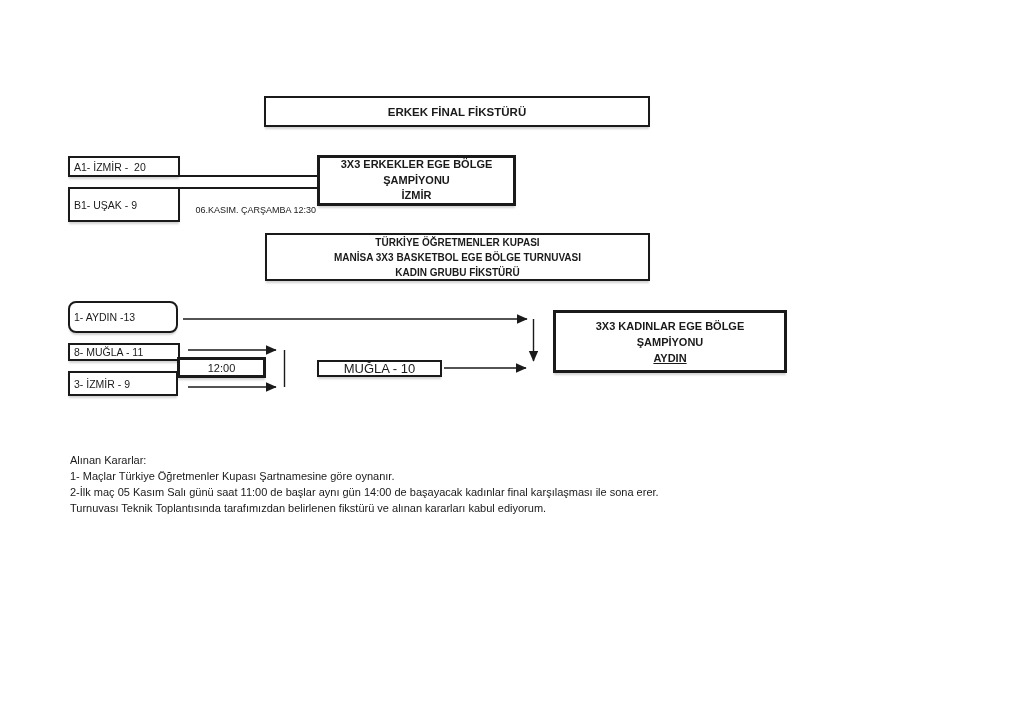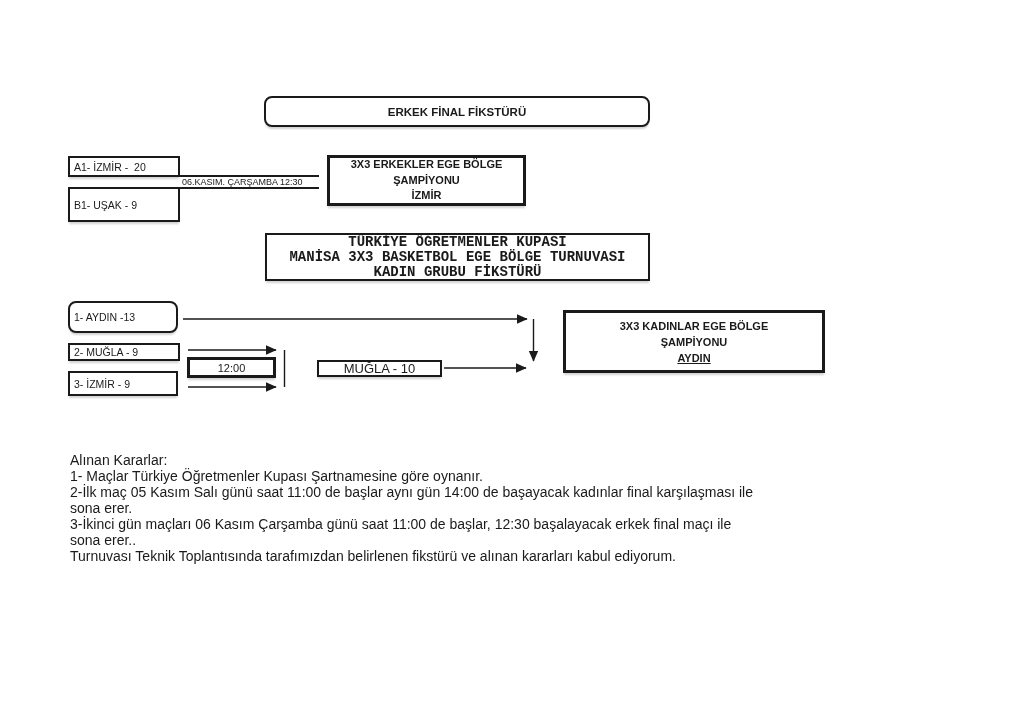--- a/index.html
+++ b/index.html
@@ -7,29 +7,29 @@
     position:relative;width:1024px;height:723px;background:#ffffff;
     font-family:"Liberation Sans",sans-serif;color:#1a1a1a;overflow:hidden;
     margin:0 auto;
   }
   .abs{position:absolute;box-sizing:border-box;}
   .box{
     background:#ffffff;border:2px solid #1a1a1a;
     box-shadow:0 3px 2px -1px rgba(0,0,0,0.18);
     z-index:2;
   }
-  .box.thick{border-width:3px;margin-left:10px;}
+  .box.thick{border-width:3px;}
   .center{display:flex;align-items:center;justify-content:center;text-align:center;}
   .bold{font-weight:bold;}
   .team-label{white-space:pre;font-size:10.5px;display:flex;align-items:center;padding-left:4px;}
   .stackline{display:block;}
   .underline{text-decoration:underline;}
   svg.wires{position:absolute;left:0;top:0;z-index:1;}
-  .datelabel{font-size:9px;z-index:3;display:flex;align-items:center;justify-content:flex-start;}
-  .notes{font-size:14px;line-height:16px;}
+  .datelabel{font-size:9px;z-index:3;display:flex;align-items:center;justify-content:flex-end;margin-top:28px;}
+  .notes{font-size:11px;line-height:16px;}
 </style>
 </head>
 <body>
 
 <div class="page">
 
   <svg class="wires" width="1024" height="723" viewBox="0 0 1024 723">
     <defs>
       <marker id="arr" markerWidth="9" markerHeight="8" refX="7.5" refY="3.5" orient="auto">
         <path d="M0,0 L8,3.5 L0,7 Z" fill="#1a1a1a"></path>
@@ -42,21 +42,21 @@
     <line x1="183" y1="319" x2="527" y2="319" stroke="#1a1a1a" stroke-width="1.4" marker-end="url(#arr)"></line>
     <line x1="533.5" y1="319" x2="533.5" y2="361" stroke="#1a1a1a" stroke-width="1.4" marker-end="url(#arr)"></line>
 
     <line x1="188" y1="350" x2="276" y2="350" stroke="#1a1a1a" stroke-width="1.4" marker-end="url(#arr)"></line>
     <line x1="188" y1="387" x2="276" y2="387" stroke="#1a1a1a" stroke-width="1.4" marker-end="url(#arr)"></line>
     <line x1="284.5" y1="350" x2="284.5" y2="387" stroke="#1a1a1a" stroke-width="1.4"></line>
 
     <line x1="444" y1="368" x2="526" y2="368" stroke="#1a1a1a" stroke-width="1.4" marker-end="url(#arr)"></line>
   </svg>
 
-  <div class="abs box center bold" style="left:264px;top:96px;width:386px;height:31px;font-size:11.5px;border-radius:8px;">
+  <div class="abs box center bold" style="left:264px;top:96px;width:386px;height:31px;font-size:11.5px;">
     <span>ERKEK FİNAL FİKSTÜRÜ</span>
   </div>
 
   <div class="abs box team-label" style="left:68px;top:156px;width:112px;height:21px;">
     <span>A1- İZMİR -  20</span>
   </div>
 
   <div class="abs datelabel" style="left:182px;top:176px;width:134px;height:12px;">
     <span>06.KASIM. ÇARŞAMBA 12:30</span>
   </div>
@@ -66,57 +66,56 @@
   </div>
 
   <div class="abs box thick center bold" style="left:317px;top:155px;width:199px;height:51px;font-size:11px;line-height:15.5px;">
     <div>
       <span class="stackline">3X3 ERKEKLER EGE BÖLGE</span>
       <span class="stackline">ŞAMPİYONU</span>
       <span class="stackline">İZMİR</span>
     </div>
   </div>
 
-  <div class="abs box center bold" style="left:265px;top:233px;width:385px;height:48px;font-size:14px;line-height:15px;font-family:Liberation Mono, monospace;">
+  <div class="abs box center bold" style="left:265px;top:233px;width:385px;height:48px;font-size:10px;line-height:15px;">
     <div>
       <span class="stackline">TÜRKİYE ÖĞRETMENLER KUPASI</span>
       <span class="stackline">MANİSA 3X3 BASKETBOL EGE BÖLGE TURNUVASI</span>
       <span class="stackline">KADIN GRUBU FİKSTÜRÜ</span>
     </div>
   </div>
 
   <div class="abs box team-label" style="left:68px;top:301px;width:110px;height:32px;border-radius:8px;">
     <span>1- AYDIN -13</span>
   </div>
 
   <div class="abs box team-label" style="left:68px;top:343px;width:112px;height:18px;">
-    <span>2- MUĞLA - 9</span>
+    <span>8- MUĞLA - 11</span>
   </div>
 
   <div class="abs box thick center" style="left:177px;top:357px;width:89px;height:21px;font-size:11px;z-index:4;">
     <span>12:00</span>
   </div>
 
   <div class="abs box team-label" style="left:68px;top:371px;width:110px;height:25px;">
     <span>3- İZMİR - 9</span>
   </div>
 
   <div class="abs box center" style="left:317px;top:360px;width:125px;height:17px;font-size:13px;">
     <span>MUĞLA - 10</span>
   </div>
 
-  <div class="abs box thick center bold" style="left:553px;top:310px;width:262px;height:63px;font-size:11px;line-height:16px;">
+  <div class="abs box thick center bold" style="left:553px;top:310px;width:234px;height:63px;font-size:11px;line-height:16px;">
     <div>
       <span class="stackline">3X3 KADINLAR EGE BÖLGE</span>
       <span class="stackline">ŞAMPİYONU</span>
       <span class="stackline underline">AYDIN</span>
     </div>
   </div>
 
   <div class="abs notes" style="left:70px;top:452px;width:690px;">
     <div>Alınan Kararlar:</div>
     <div>1- Maçlar Türkiye Öğretmenler Kupası Şartnamesine göre oynanır.</div>
     <div>2-İlk maç 05 Kasım Salı günü saat 11:00 de başlar aynı gün 14:00 de başayacak kadınlar final karşılaşması ile sona erer.</div>
-    <div>3-İkinci gün maçları 06 Kasım Çarşamba günü saat 11:00 de başlar, 12:30 başalayacak erkek final maçı ile sona erer..</div>
     <div>Turnuvası Teknik Toplantısında tarafımızdan belirlenen fikstürü ve alınan kararları kabul ediyorum.</div>
   </div>
 
 </div>
 
 </body></html>

